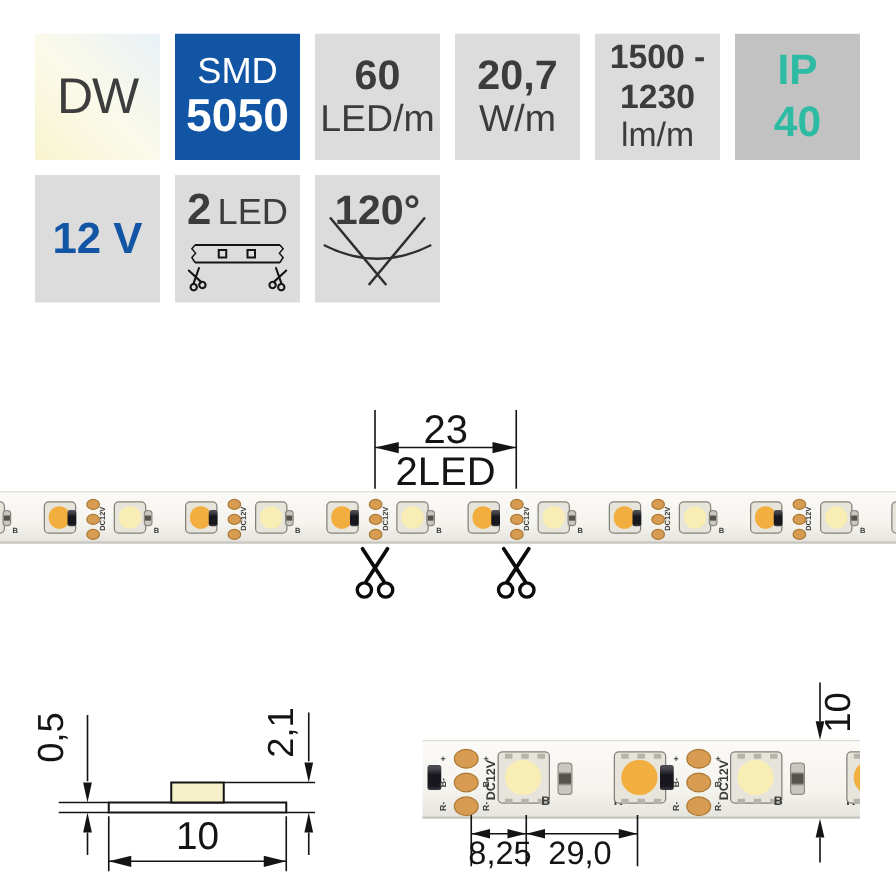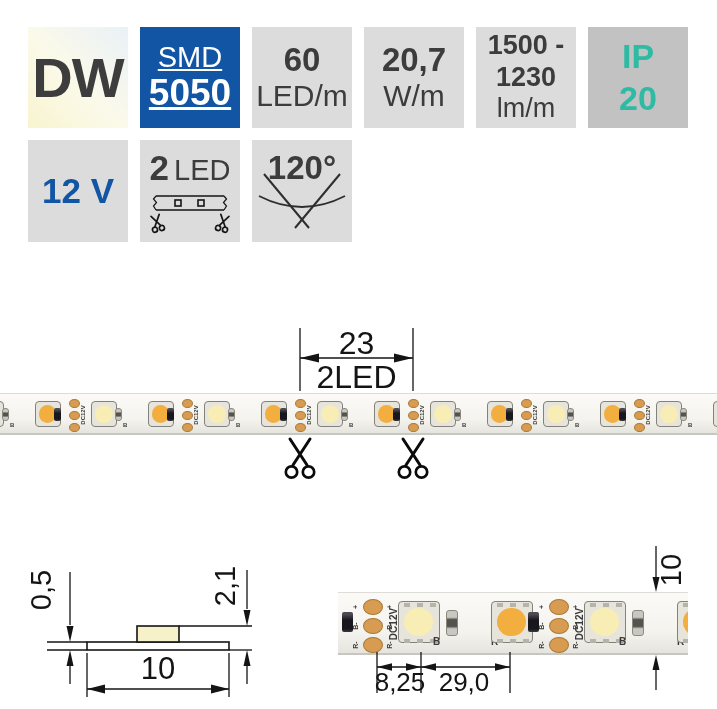--- a/index.html
+++ b/index.html
@@ -5,22 +5,22 @@
   html,body{margin:0;padding:0;background:#fff;}
   .page{position:relative;width:717px;height:709px;background:#fff;overflow:hidden;
         font-family:"Liberation Sans",sans-serif;color:#3c3c3c;}
 
   
   .badges{position:absolute;left:28px;top:27px;display:grid;
           grid-template-columns:repeat(6,100px);grid-template-rows:101px 102px;gap:12px;}
   .badge{display:flex;flex-direction:column;align-items:center;justify-content:center;
          background:var(--gray);text-align:center;position:relative;overflow:hidden;}
   .badge-dw{background:linear-gradient(to top right,#f8f4cf,#fbfaea 48%,#e9f1f7);
-            font-size:56px;font-weight:bold;color:#3d3d3d;letter-spacing:-1px;}
-  .badge-smd{background:var(--blue);color:#fff;text-decoration:underline;}
+            font-size:40px;font-weight:normal;color:#3d3d3d;letter-spacing:-1px;}
+  .badge-smd{background:var(--blue);color:#fff;}
   .smd1{font-size:29px;line-height:1.08;}
   .smd2{font-size:37px;font-weight:bold;line-height:1.1;}
   .b-val{font-size:33px;font-weight:bold;line-height:1.12;}
   .b-unit{font-size:30px;line-height:1.15;}
   .flux-num{font-size:27px;font-weight:bold;line-height:1.18;}
   .flux-unit{font-size:27px;line-height:1.18;}
   .badge-width .wlabel{font-size:29px;font-weight:bold;margin-top:3px;}
   .badge-ip{background:var(--gray-dark);color:var(--teal);font-weight:bold;
             font-size:34px;line-height:1.22;}
   .badge-voltage{font-size:35px;font-weight:bold;color:var(--blue);}
@@ -99,21 +99,21 @@
 
     <div class="badge">
       <span class="flux-num">1500 -</span>
       <span class="flux-num">1230</span>
       <span class="flux-unit">lm/m</span>
     </div>
 
 
     <div class="badge badge-ip">
       <span>IP</span>
-      <span>20</span>
+      <span>40</span>
     </div>
 
     <div class="badge badge-voltage">
       <span>12 V</span>
     </div>
 
     <div class="badge">
       <div class="cut-row">
         <span class="cut-num">2</span>
         <span class="cut-unit">LED</span>

